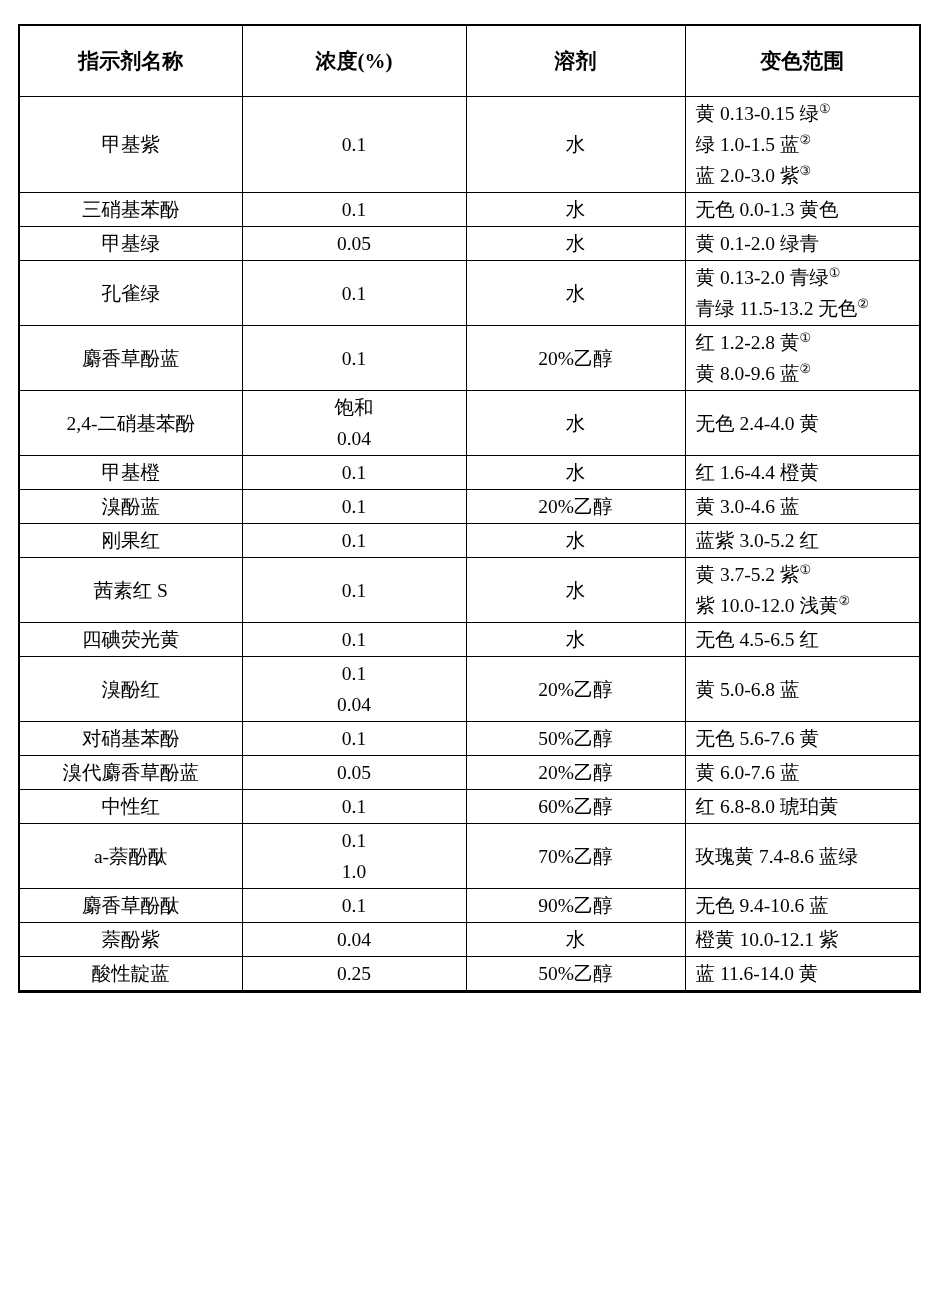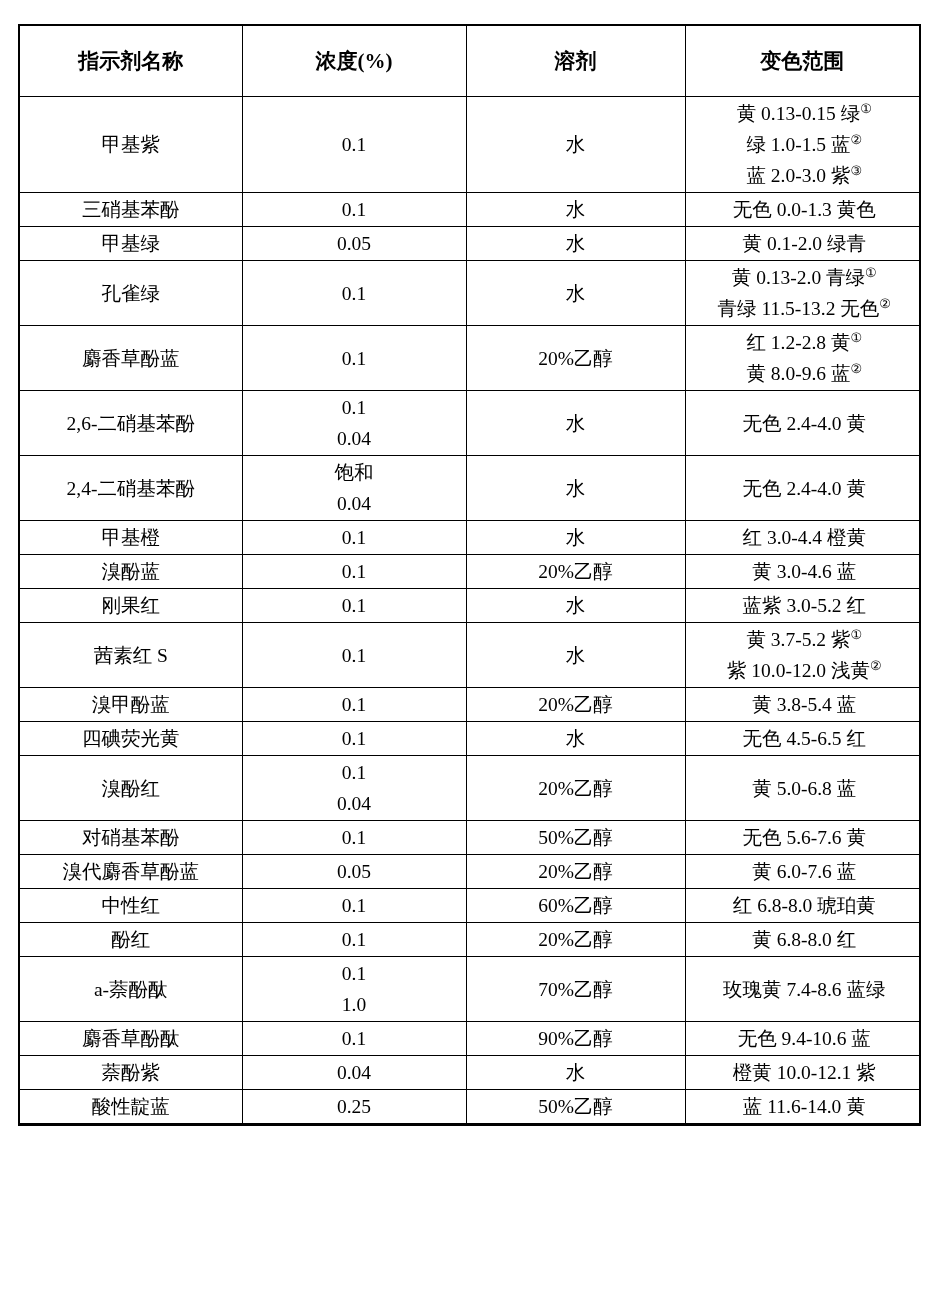--- a/index.html
+++ b/index.html
@@ -42,21 +42,21 @@
     font-size: 19.5px;
     text-align: center;
     vertical-align: middle;
     padding: 1px 6px;
   }
   .cell-line {
     line-height: 31px;
     white-space: nowrap;
   }
   td.range-cell {
-    text-align: center;
+    text-align: left;
     padding-left: 10px;
     font-family: Liberation Serif, serif;
   }
   sup.footnote-mark {
     font-size: 13px;
     line-height: 0;
     vertical-align: super;
   }
 </style>
 </head>
@@ -148,35 +148,20 @@
           <td>
             <div class="cell-line">20%乙醇</div>
           </td>
           <td class="range-cell">
             <div class="cell-line"><span>红 1.2-2.8 黄</span><sup class="footnote-mark">①</sup></div>
             <div class="cell-line"><span>黄 8.0-9.6 蓝</span><sup class="footnote-mark">②</sup></div>
           </td>
         </tr>
         <tr>
           <td>
-            <div class="cell-line">2,6-二硝基苯酚</div>
-          </td>
-          <td>
-            <div class="cell-line">0.1</div>
-            <div class="cell-line">0.04</div>
-          </td>
-          <td>
-            <div class="cell-line">水</div>
-          </td>
-          <td class="range-cell">
-            <div class="cell-line"><span>无色 2.4-4.0 黄</span></div>
-          </td>
-        </tr>
-        <tr>
-          <td>
             <div class="cell-line">2,4-二硝基苯酚</div>
           </td>
           <td>
             <div class="cell-line">饱和</div>
             <div class="cell-line">0.04</div>
           </td>
           <td>
             <div class="cell-line">水</div>
           </td>
           <td class="range-cell">
@@ -187,21 +172,21 @@
           <td>
             <div class="cell-line">甲基橙</div>
           </td>
           <td>
             <div class="cell-line">0.1</div>
           </td>
           <td>
             <div class="cell-line">水</div>
           </td>
           <td class="range-cell">
-            <div class="cell-line"><span>红 3.0-4.4 橙黄</span></div>
+            <div class="cell-line"><span>红 1.6-4.4 橙黄</span></div>
           </td>
         </tr>
         <tr>
           <td>
             <div class="cell-line">溴酚蓝</div>
           </td>
           <td>
             <div class="cell-line">0.1</div>
           </td>
           <td>
@@ -235,115 +220,87 @@
           <td>
             <div class="cell-line">水</div>
           </td>
           <td class="range-cell">
             <div class="cell-line"><span>黄 3.7-5.2 紫</span><sup class="footnote-mark">①</sup></div>
             <div class="cell-line"><span>紫 10.0-12.0 浅黄</span><sup class="footnote-mark">②</sup></div>
           </td>
         </tr>
         <tr>
           <td>
-            <div class="cell-line">溴甲酚蓝</div>
-          </td>
-          <td>
-            <div class="cell-line">0.1</div>
+            <div class="cell-line">四碘荧光黄</div>
+          </td>
+          <td>
+            <div class="cell-line">0.1</div>
+          </td>
+          <td>
+            <div class="cell-line">水</div>
+          </td>
+          <td class="range-cell">
+            <div class="cell-line"><span>无色 4.5-6.5 红</span></div>
+          </td>
+        </tr>
+        <tr>
+          <td>
+            <div class="cell-line">溴酚红</div>
+          </td>
+          <td>
+            <div class="cell-line">0.1</div>
+            <div class="cell-line">0.04</div>
           </td>
           <td>
             <div class="cell-line">20%乙醇</div>
           </td>
           <td class="range-cell">
-            <div class="cell-line"><span>黄 3.8-5.4 蓝</span></div>
-          </td>
-        </tr>
-        <tr>
-          <td>
-            <div class="cell-line">四碘荧光黄</div>
-          </td>
-          <td>
-            <div class="cell-line">0.1</div>
-          </td>
-          <td>
-            <div class="cell-line">水</div>
-          </td>
-          <td class="range-cell">
-            <div class="cell-line"><span>无色 4.5-6.5 红</span></div>
-          </td>
-        </tr>
-        <tr>
-          <td>
-            <div class="cell-line">溴酚红</div>
-          </td>
-          <td>
-            <div class="cell-line">0.1</div>
-            <div class="cell-line">0.04</div>
+            <div class="cell-line"><span>黄 5.0-6.8 蓝</span></div>
+          </td>
+        </tr>
+        <tr>
+          <td>
+            <div class="cell-line">对硝基苯酚</div>
+          </td>
+          <td>
+            <div class="cell-line">0.1</div>
+          </td>
+          <td>
+            <div class="cell-line">50%乙醇</div>
+          </td>
+          <td class="range-cell">
+            <div class="cell-line"><span>无色 5.6-7.6 黄</span></div>
+          </td>
+        </tr>
+        <tr>
+          <td>
+            <div class="cell-line">溴代麝香草酚蓝</div>
+          </td>
+          <td>
+            <div class="cell-line">0.05</div>
           </td>
           <td>
             <div class="cell-line">20%乙醇</div>
           </td>
           <td class="range-cell">
-            <div class="cell-line"><span>黄 5.0-6.8 蓝</span></div>
-          </td>
-        </tr>
-        <tr>
-          <td>
-            <div class="cell-line">对硝基苯酚</div>
-          </td>
-          <td>
-            <div class="cell-line">0.1</div>
-          </td>
-          <td>
-            <div class="cell-line">50%乙醇</div>
-          </td>
-          <td class="range-cell">
-            <div class="cell-line"><span>无色 5.6-7.6 黄</span></div>
-          </td>
-        </tr>
-        <tr>
-          <td>
-            <div class="cell-line">溴代麝香草酚蓝</div>
-          </td>
-          <td>
-            <div class="cell-line">0.05</div>
-          </td>
-          <td>
-            <div class="cell-line">20%乙醇</div>
-          </td>
-          <td class="range-cell">
             <div class="cell-line"><span>黄 6.0-7.6 蓝</span></div>
           </td>
         </tr>
         <tr>
           <td>
             <div class="cell-line">中性红</div>
           </td>
           <td>
             <div class="cell-line">0.1</div>
           </td>
           <td>
             <div class="cell-line">60%乙醇</div>
           </td>
           <td class="range-cell">
             <div class="cell-line"><span>红 6.8-8.0 琥珀黄</span></div>
-          </td>
-        </tr>
-        <tr>
-          <td>
-            <div class="cell-line">酚红</div>
-          </td>
-          <td>
-            <div class="cell-line">0.1</div>
-          </td>
-          <td>
-            <div class="cell-line">20%乙醇</div>
-          </td>
-          <td class="range-cell">
-            <div class="cell-line"><span>黄 6.8-8.0 红</span></div>
           </td>
         </tr>
         <tr>
           <td>
             <div class="cell-line">a-萘酚酞</div>
           </td>
           <td>
             <div class="cell-line">0.1</div>
             <div class="cell-line">1.0</div>
           </td>

